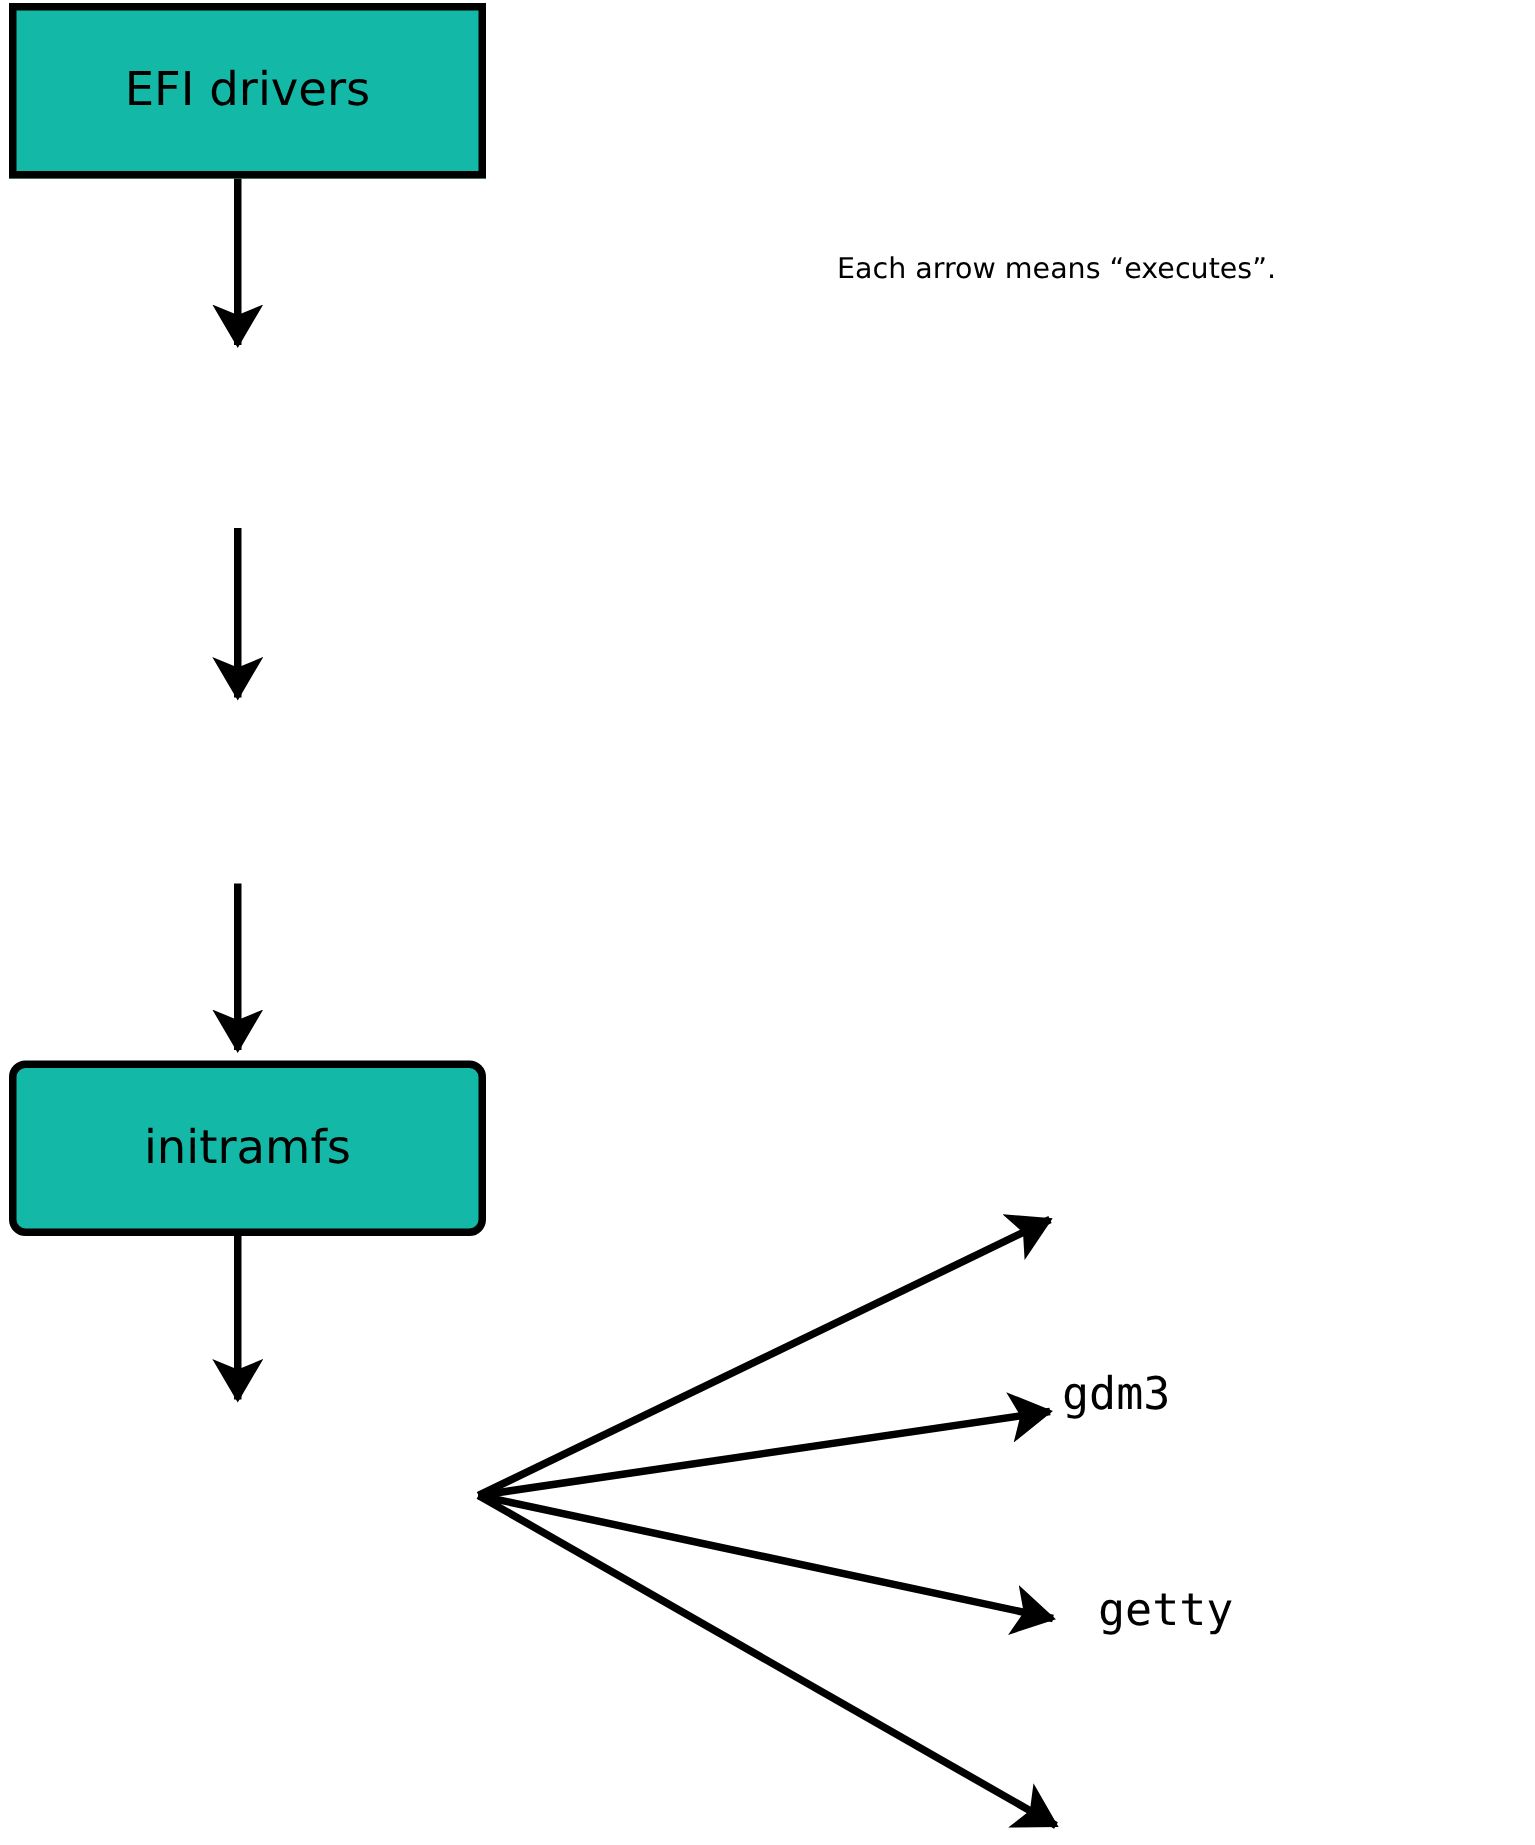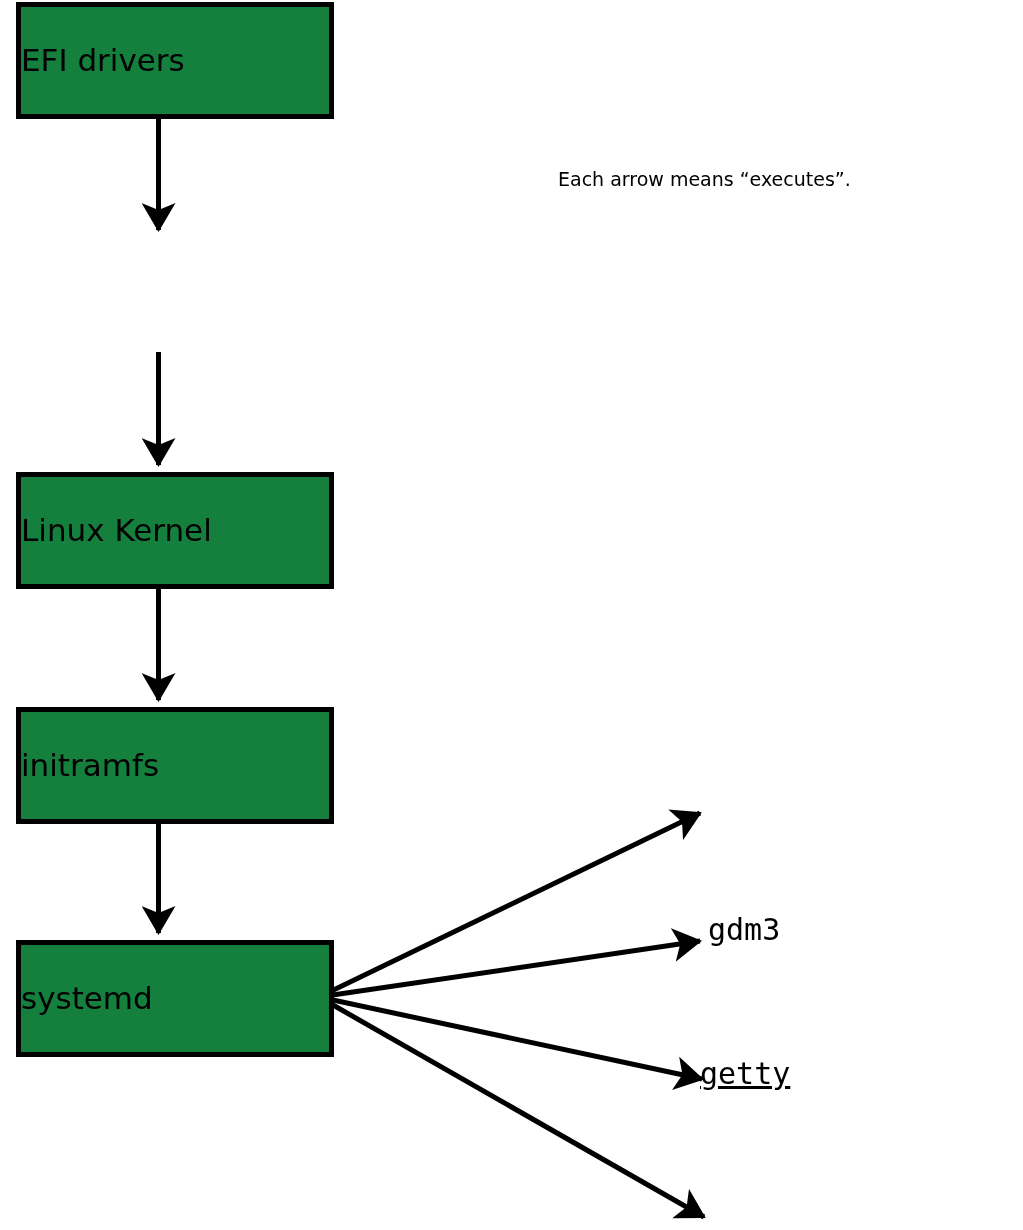--- a/index.html
+++ b/index.html
@@ -23,38 +23,39 @@
     width: 1023px;
     height: 1230px;
     display: block;
   }
   .arrows-layer line {
     stroke: #000000;
     stroke-width: 5;
   }
   .node {
     position: absolute;
-    left: 16px;
+    left: 6px;
     width: 318px;
     height: 117px;
     box-sizing: border-box;
     border: 5px solid #000000;
-    background: #15803d;
+    background: #14b8a6;
     display: flex;
     align-items: center;
+    justify-content: center;
   }
   .node-label {
     font-size: 31px;
     line-height: 1;
     white-space: nowrap;
   }
   .node-efi       { top: 2px;   }
   .node-boot      { top: 235px; }
   .node-kernel    { top: 472px; }
-  .node-initramfs { top: 707px; }
+  .node-initramfs { top: 707px; border-radius: 11px; }
   .node-systemd   { top: 940px; }
 
   .annotation {
     position: absolute;
     left: 558px;
     top: 161px;
     font-size: 19px;
     line-height: 36px;
     white-space: nowrap;
   }
@@ -63,21 +64,21 @@
     transform: translateY(-50%);
     font-size: 30px;
     line-height: 1;
     white-space: nowrap;
   }
   .proc-label.mono {
     font-family: "DejaVu Sans Mono", monospace;
   }
   .proc-journal { left: 725px; top: 790px;  }
   .proc-gdm3    { left: 708px; top: 930px;  }
-  .proc-getty   { left: 700px; top: 1074px; text-decoration: underline; }
+  .proc-getty   { left: 732px; top: 1074px; }
   .proc-sshd    { left: 716px; top: 1256px; }
 </style>
 </head>
 <body>
 
 <div class="canvas">
 
   <svg class="arrows-layer" viewBox="0 0 1023 1230" xmlns="http://www.w3.org/2000/svg">
     <defs>
       <marker id="ah" markerUnits="userSpaceOnUse" markerWidth="34" markerHeight="34" refX="27" refY="17" orient="auto">
@@ -94,31 +95,25 @@
     <line x1="319" y1="997" x2="700" y2="941" marker-end="url(#ah)"></line>
     <line x1="319" y1="997" x2="702" y2="1079" marker-end="url(#ah)"></line>
     <line x1="319" y1="997" x2="704" y2="1217" marker-end="url(#ah)"></line>
   </svg>
 
   <div class="node node-efi">
     <span class="node-label">EFI drivers</span>
   </div>
 
 
-  <div class="node node-kernel">
-    <span class="node-label">Linux Kernel</span>
-  </div>
 
   <div class="node node-initramfs">
     <span class="node-label">initramfs</span>
   </div>
 
-  <div class="node node-systemd">
-    <span class="node-label">systemd</span>
-  </div>
 
   <div class="annotation">Each arrow means “executes”.</div>
 
 
   <div class="proc-label mono proc-gdm3">gdm3</div>
 
   <div class="proc-label mono proc-getty">getty</div>
 
   <div class="proc-label proc-sshd">sshd</div>
 

